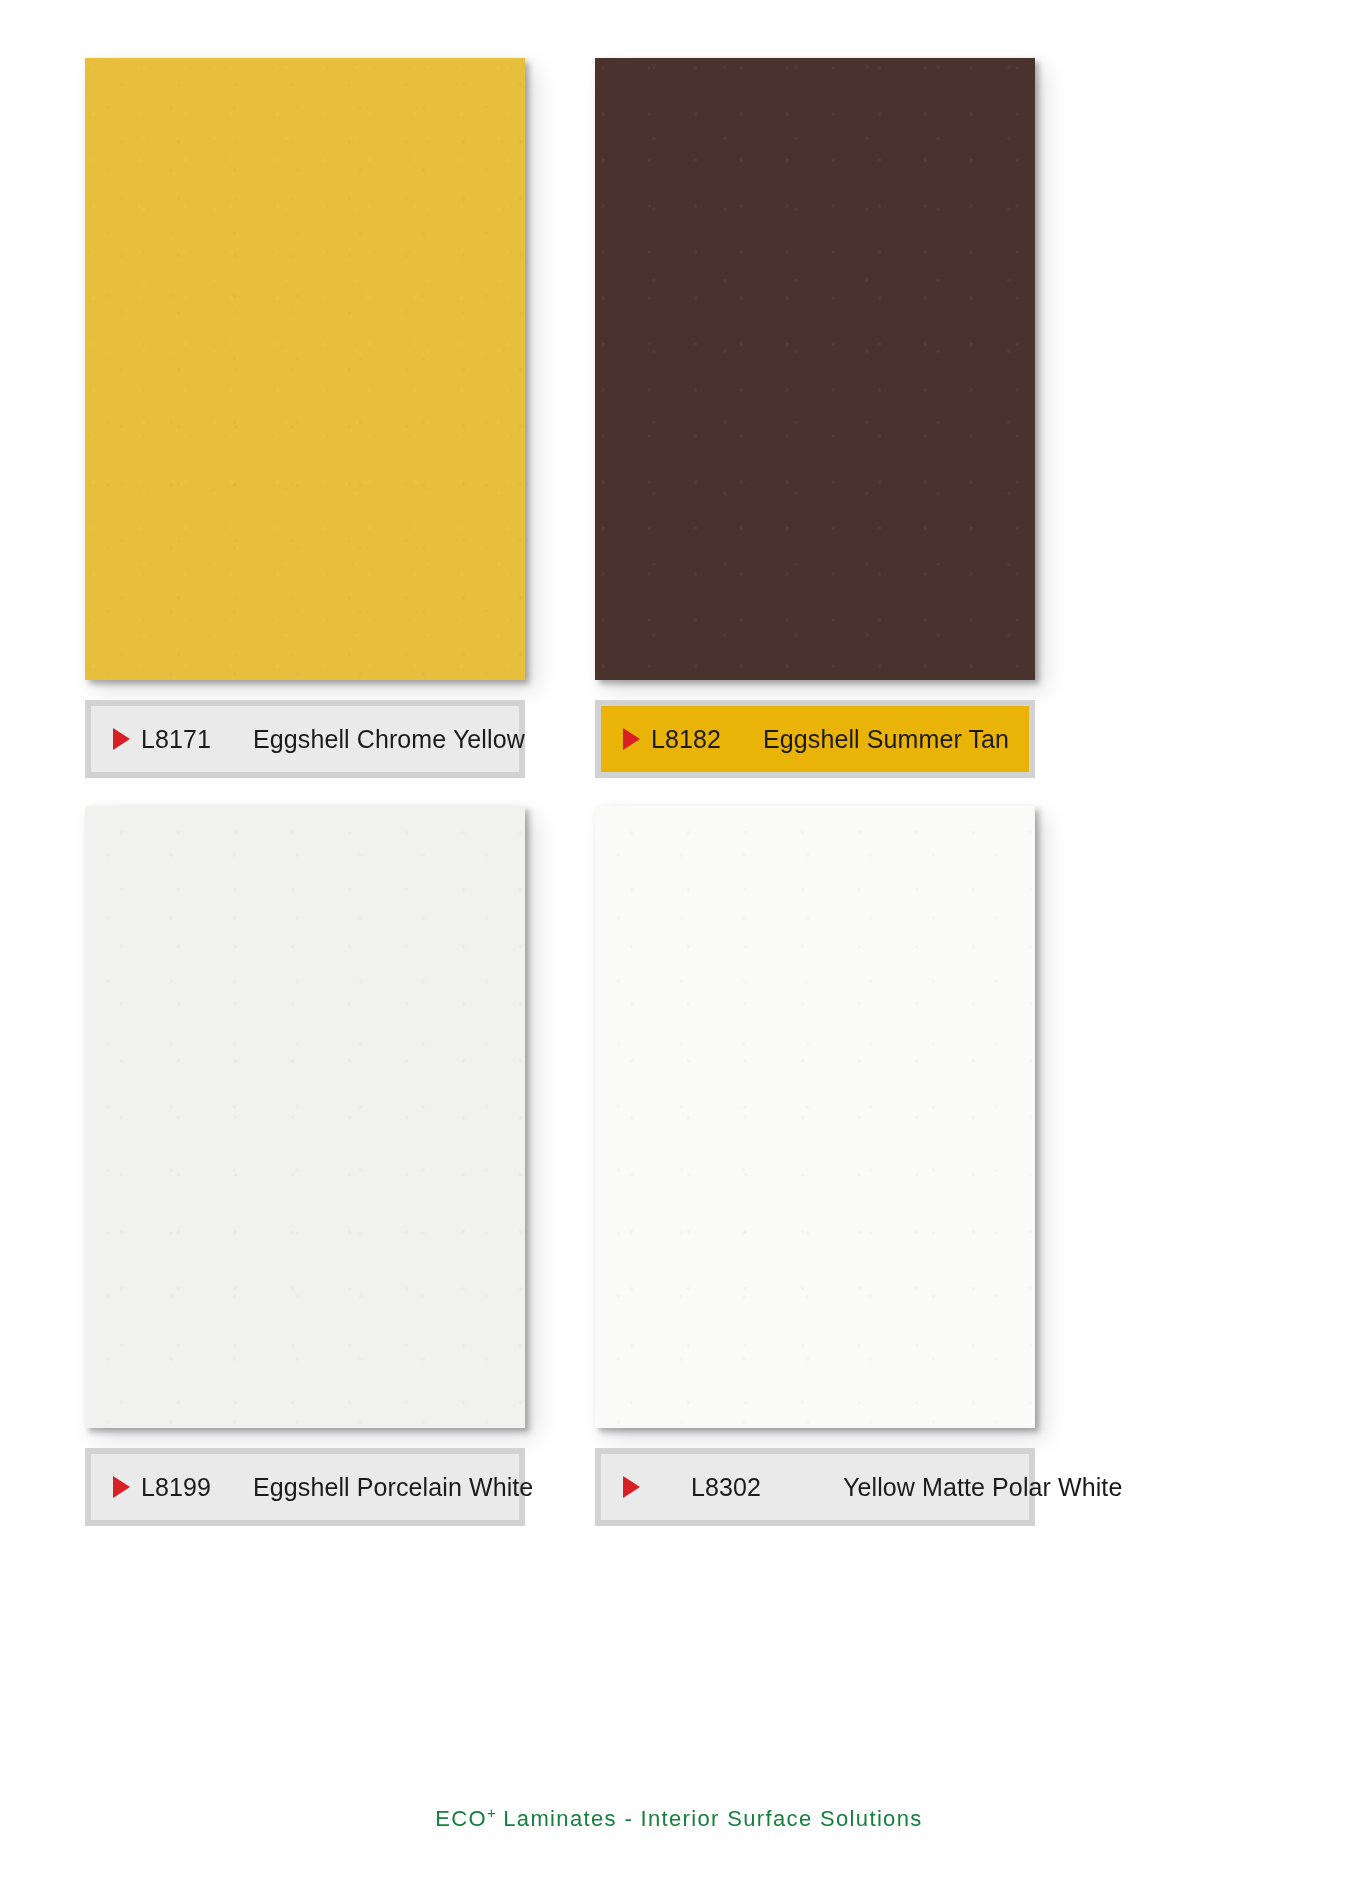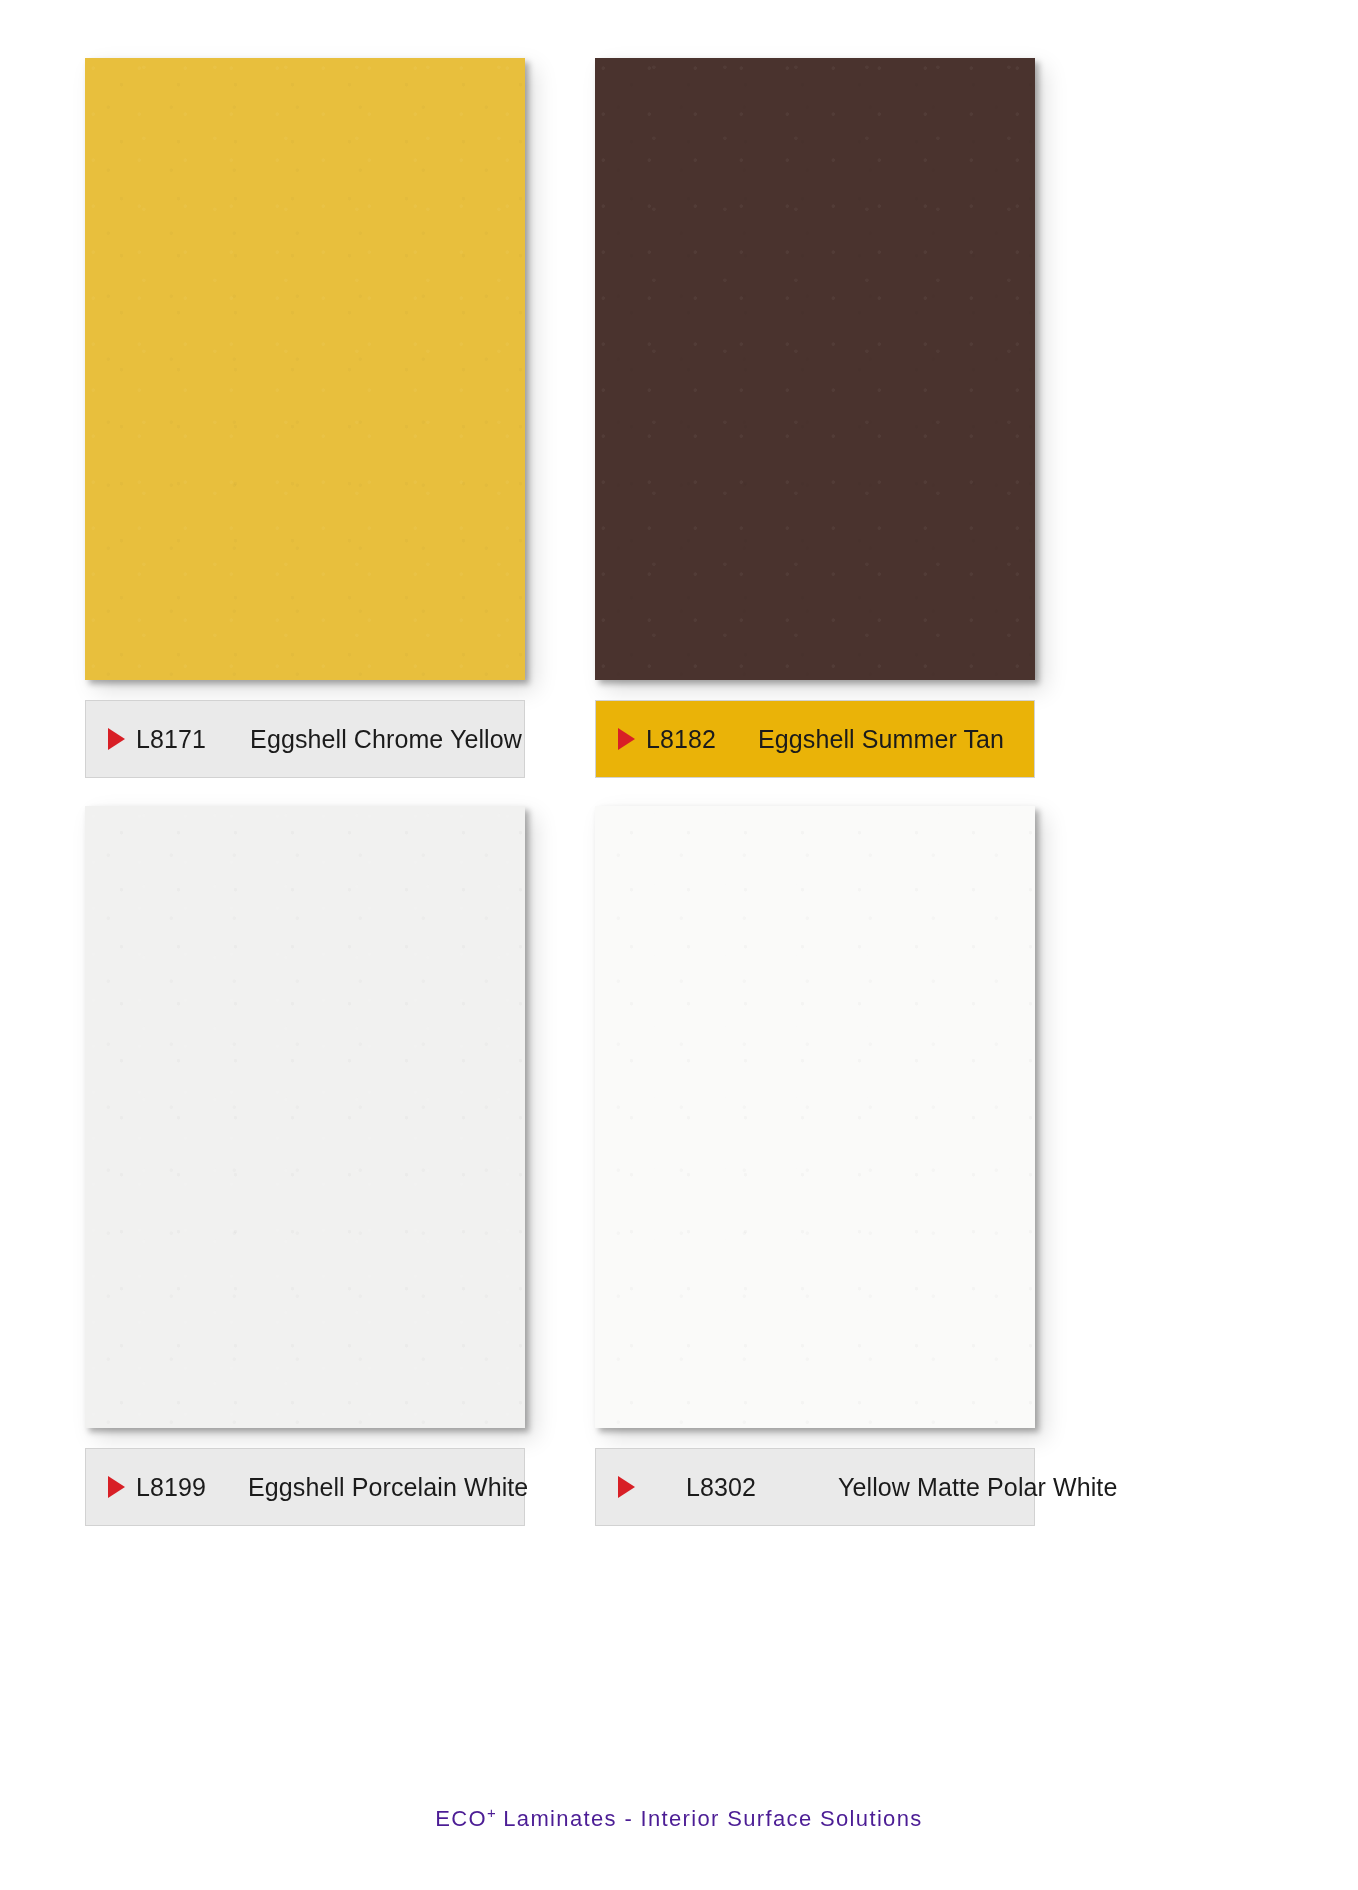--- a/index.html
+++ b/index.html
@@ -69,21 +69,21 @@
     pointer-events: none;
   }
 
   
   .plate {
     position: relative;
     margin-top: 14px;
     width: 440px;
     height: 78px;
     background: #eaeaea;
-    border: 1px solid #1d4ed8;
+    border: 6px solid #1d4ed8;
     box-sizing: border-box;
     display: flex;
     align-items: center;
   }
 
   .marker {
     flex: 0 0 auto;
     margin-left: 22px;
     width: 0;
     height: 0;
@@ -178,16 +178,16 @@
       <div class="plate" style="background: rgb(234, 234, 234); border-color: rgb(210, 210, 210); gap: 40px;">
         <span class="marker" style="border-left-color: rgb(216, 31, 38);"></span>
         <span class="code" style="color: rgb(27, 27, 27);">L8302</span>
         <span class="pname" style="color: rgb(27, 27, 27);">Yellow Matte Polar White</span>
       </div>
     </div>
 
   </div>
 
   <div class="footer">
-    <span class="footer-text" style="color: #4c1d95;"><span>ECO</span><sup>+</sup><span> Laminates - Interior Surface Solutions</span></span>
+    <span class="footer-text" style="color: #15803d;"><span>ECO</span><sup>+</sup><span> Laminates - Interior Surface Solutions</span></span>
   </div>
 
 </div>
 
 </body></html>

